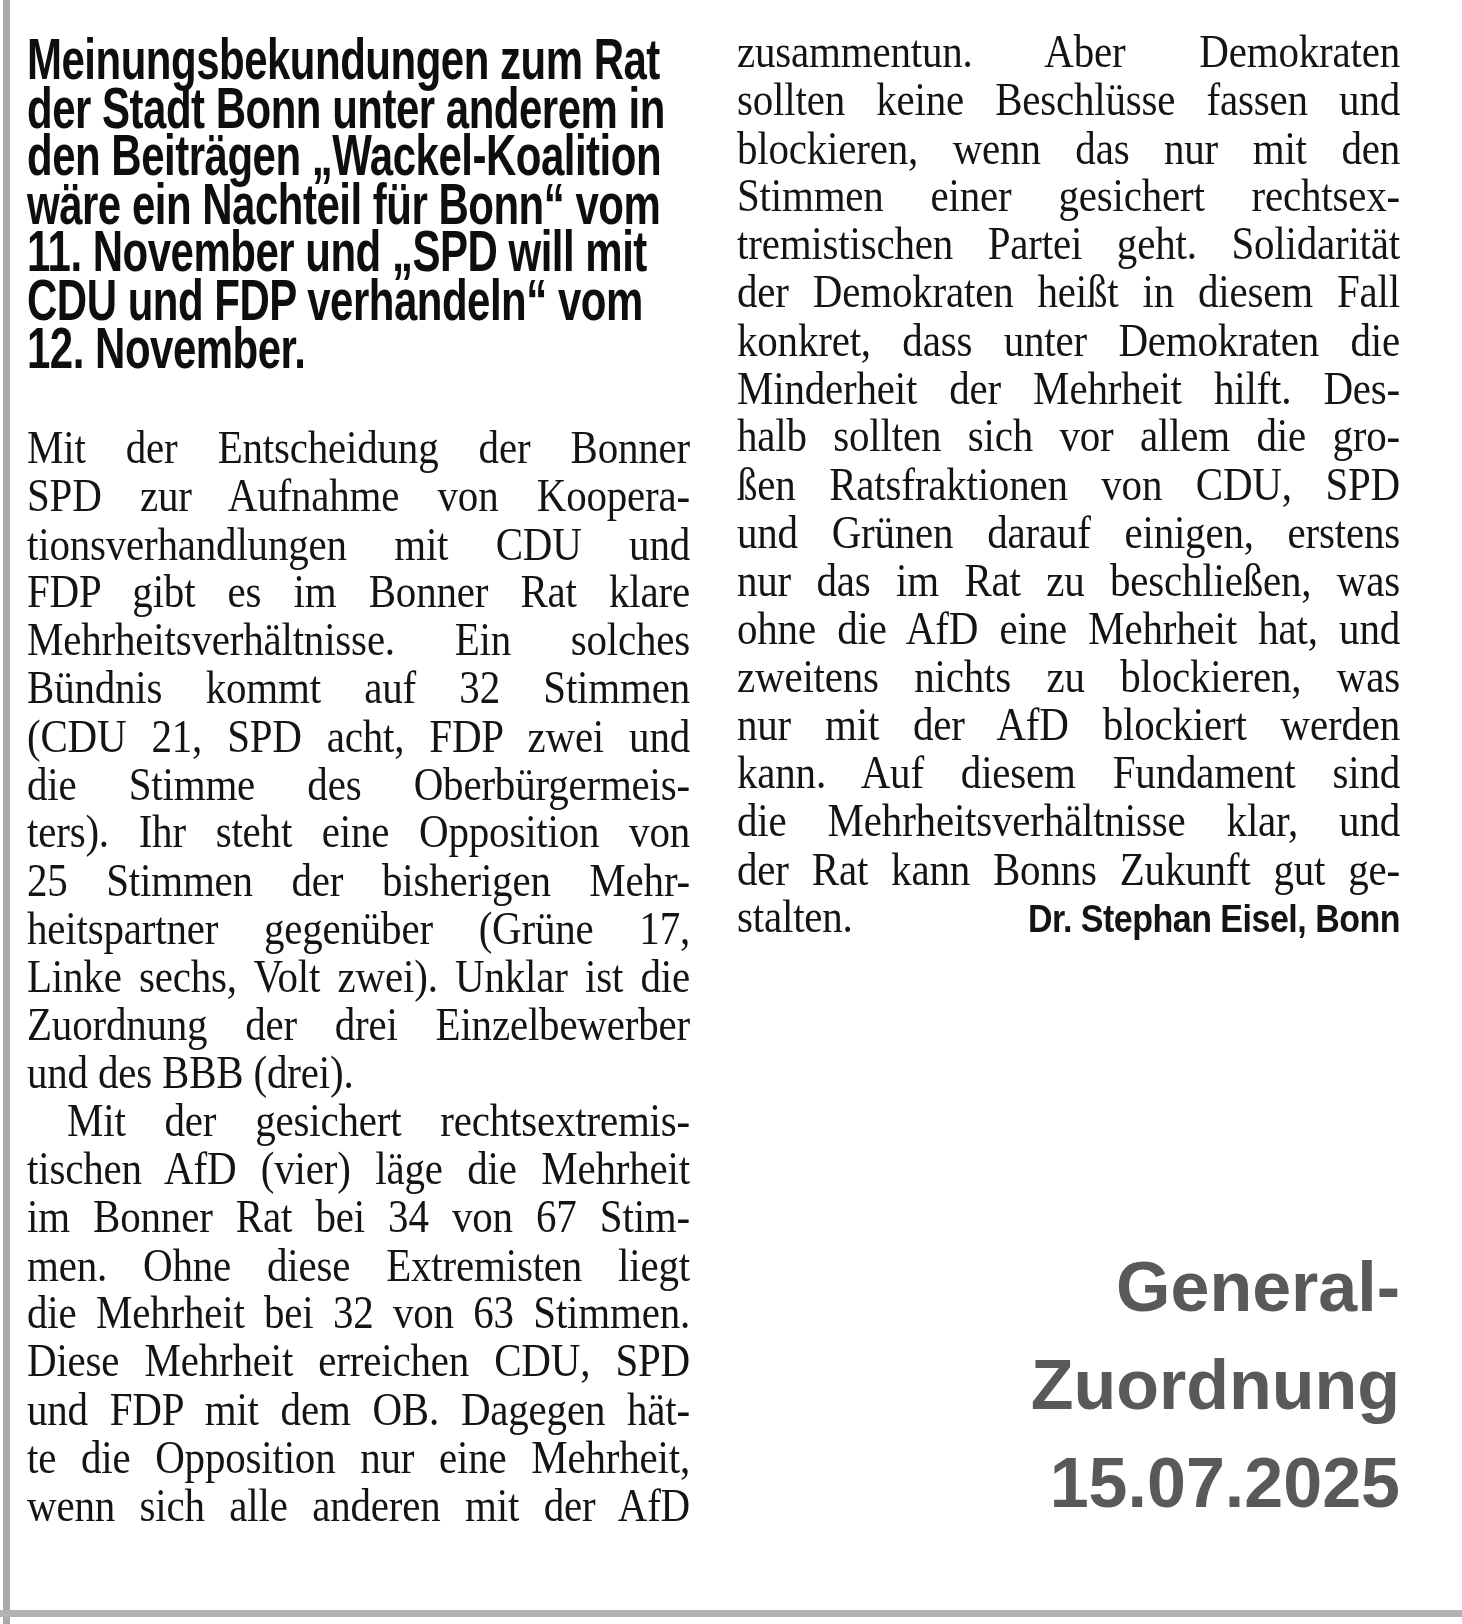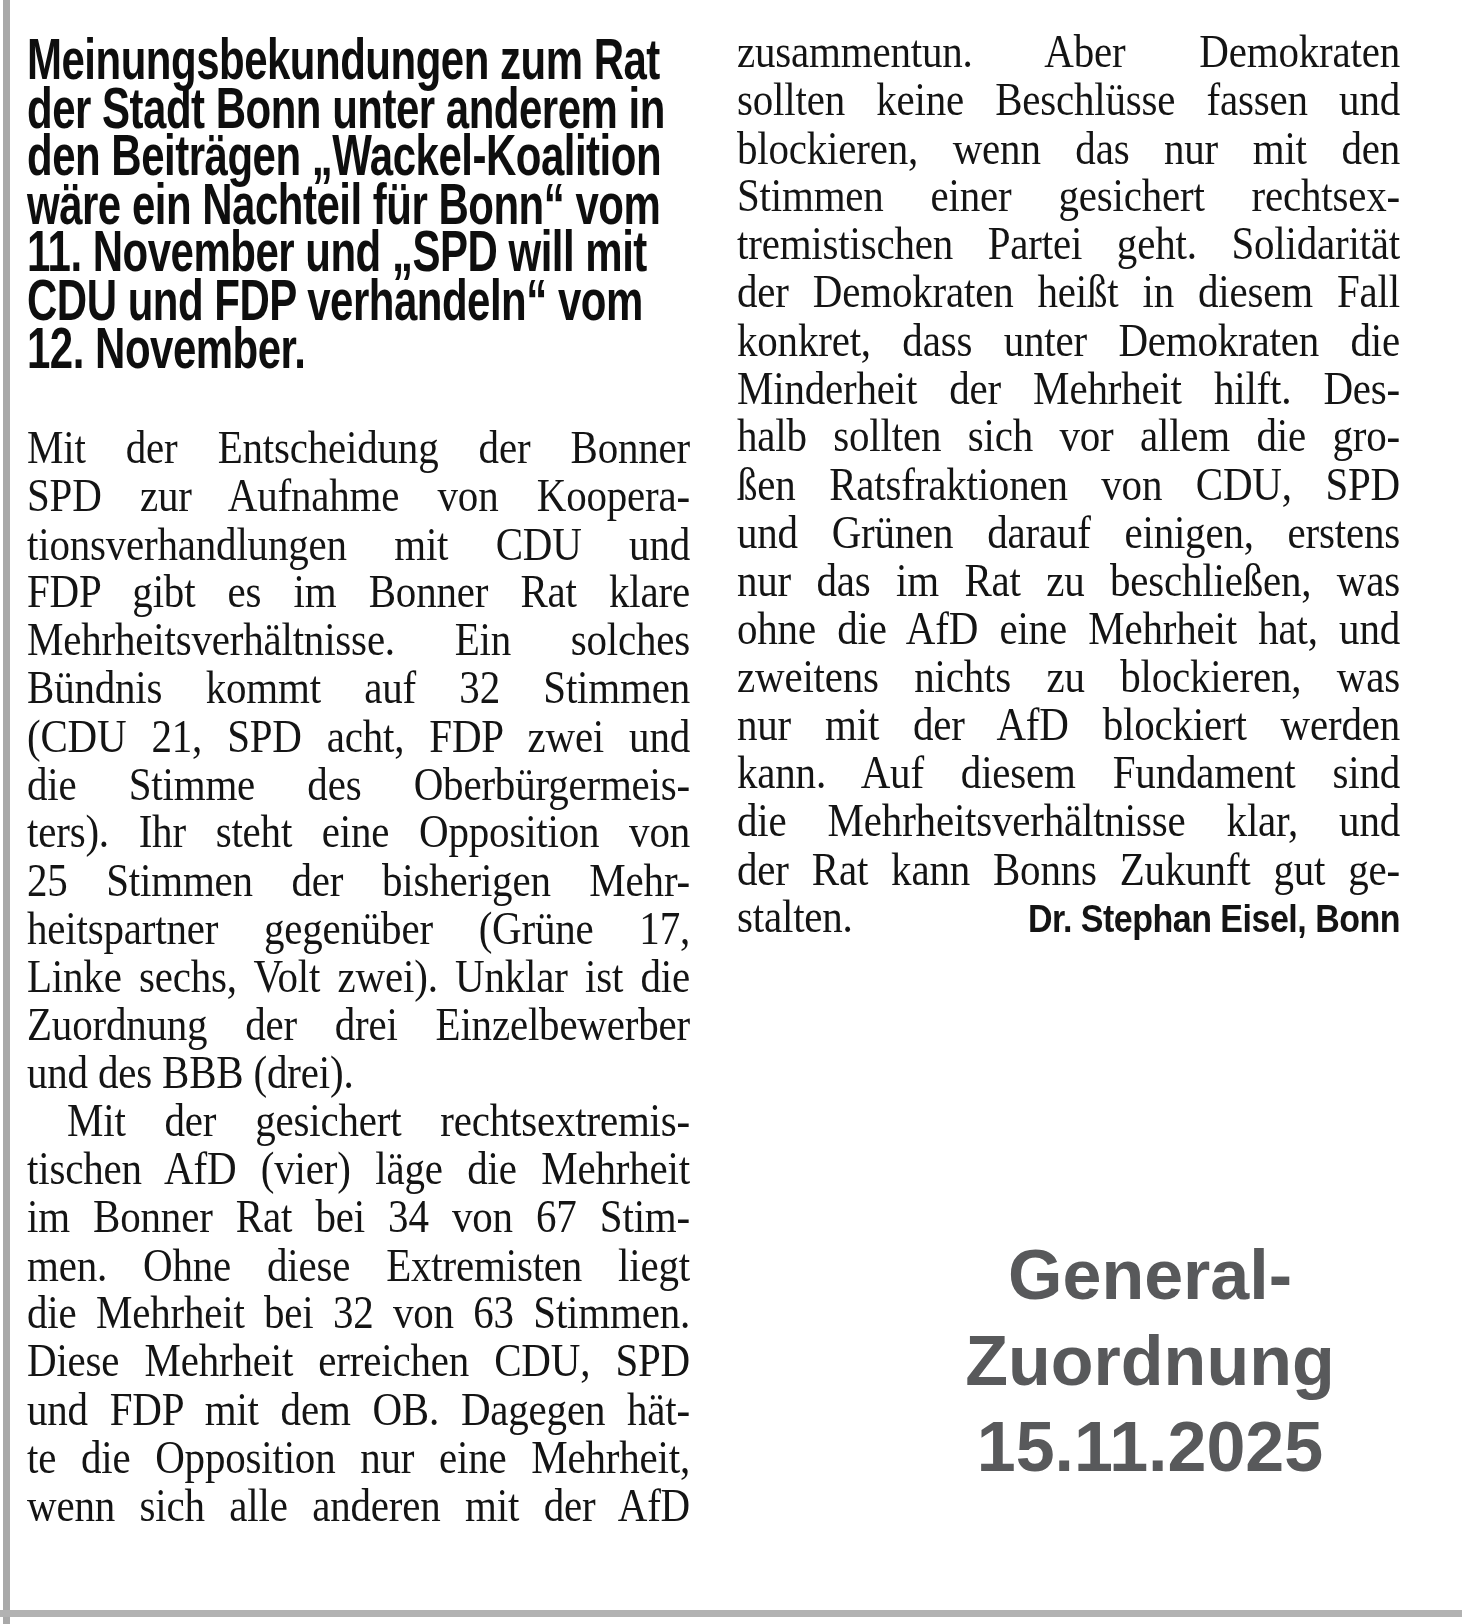--- a/index.html
+++ b/index.html
@@ -44,21 +44,21 @@
     font-size:34px;letter-spacing:-0.5px;white-space:nowrap;
   }
   
   .source{
     position:absolute;left:900px;top:1232px;width:500px;
     text-align:center;
     font-family:"Liberation Sans", sans-serif;font-weight:bold;
     font-size:70px;line-height:86px;letter-spacing:0;
     color:#58595b;
   }
-  .source .sline{text-align:center;}
+  .source .sline{text-align:right;margin-top:12px;}
 </style>
 </head>
 <body>
 
 <div class="frame-left"></div>
 <div class="frame-bottom"></div>
 
 <div class="intro">
     <div class="tline">Meinungsbekundungen zum Rat</div>
     <div class="tline">der Stadt Bonn unter anderem in</div>
@@ -116,14 +116,14 @@
     <div class="tline">der Rat kann Bonns Zukunft gut ge-</div>
     <div class="sigline">
       <span>stalten.</span>
       <span class="sig">Dr. Stephan Eisel, Bonn</span>
     </div>
   </div>
 
 <div class="source" style="color: rgb(88, 89, 91);">
   <div class="sline">General-</div>
   <div class="sline">Zuordnung</div>
-  <div class="sline">15.11.2025</div>
+  <div class="sline">15.07.2025</div>
 </div>
 
 </body></html>

